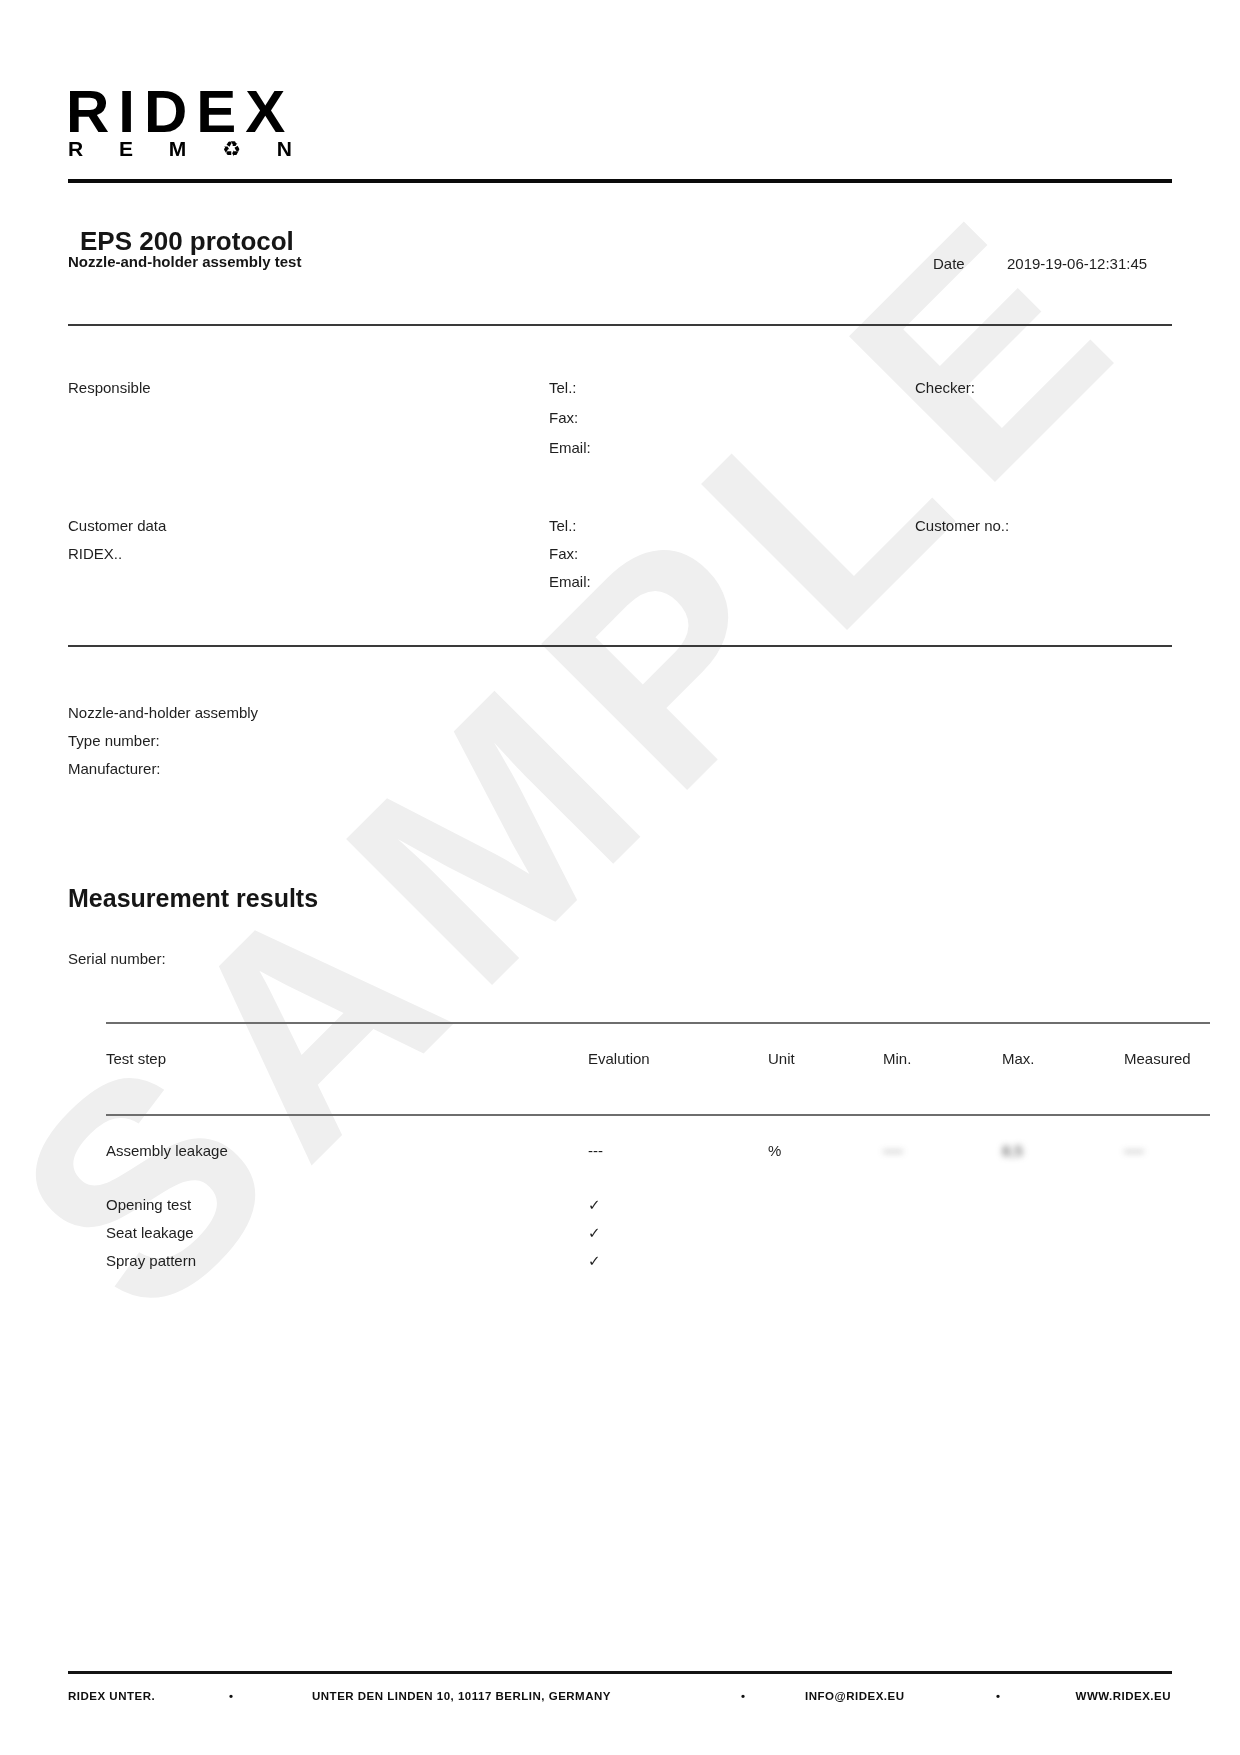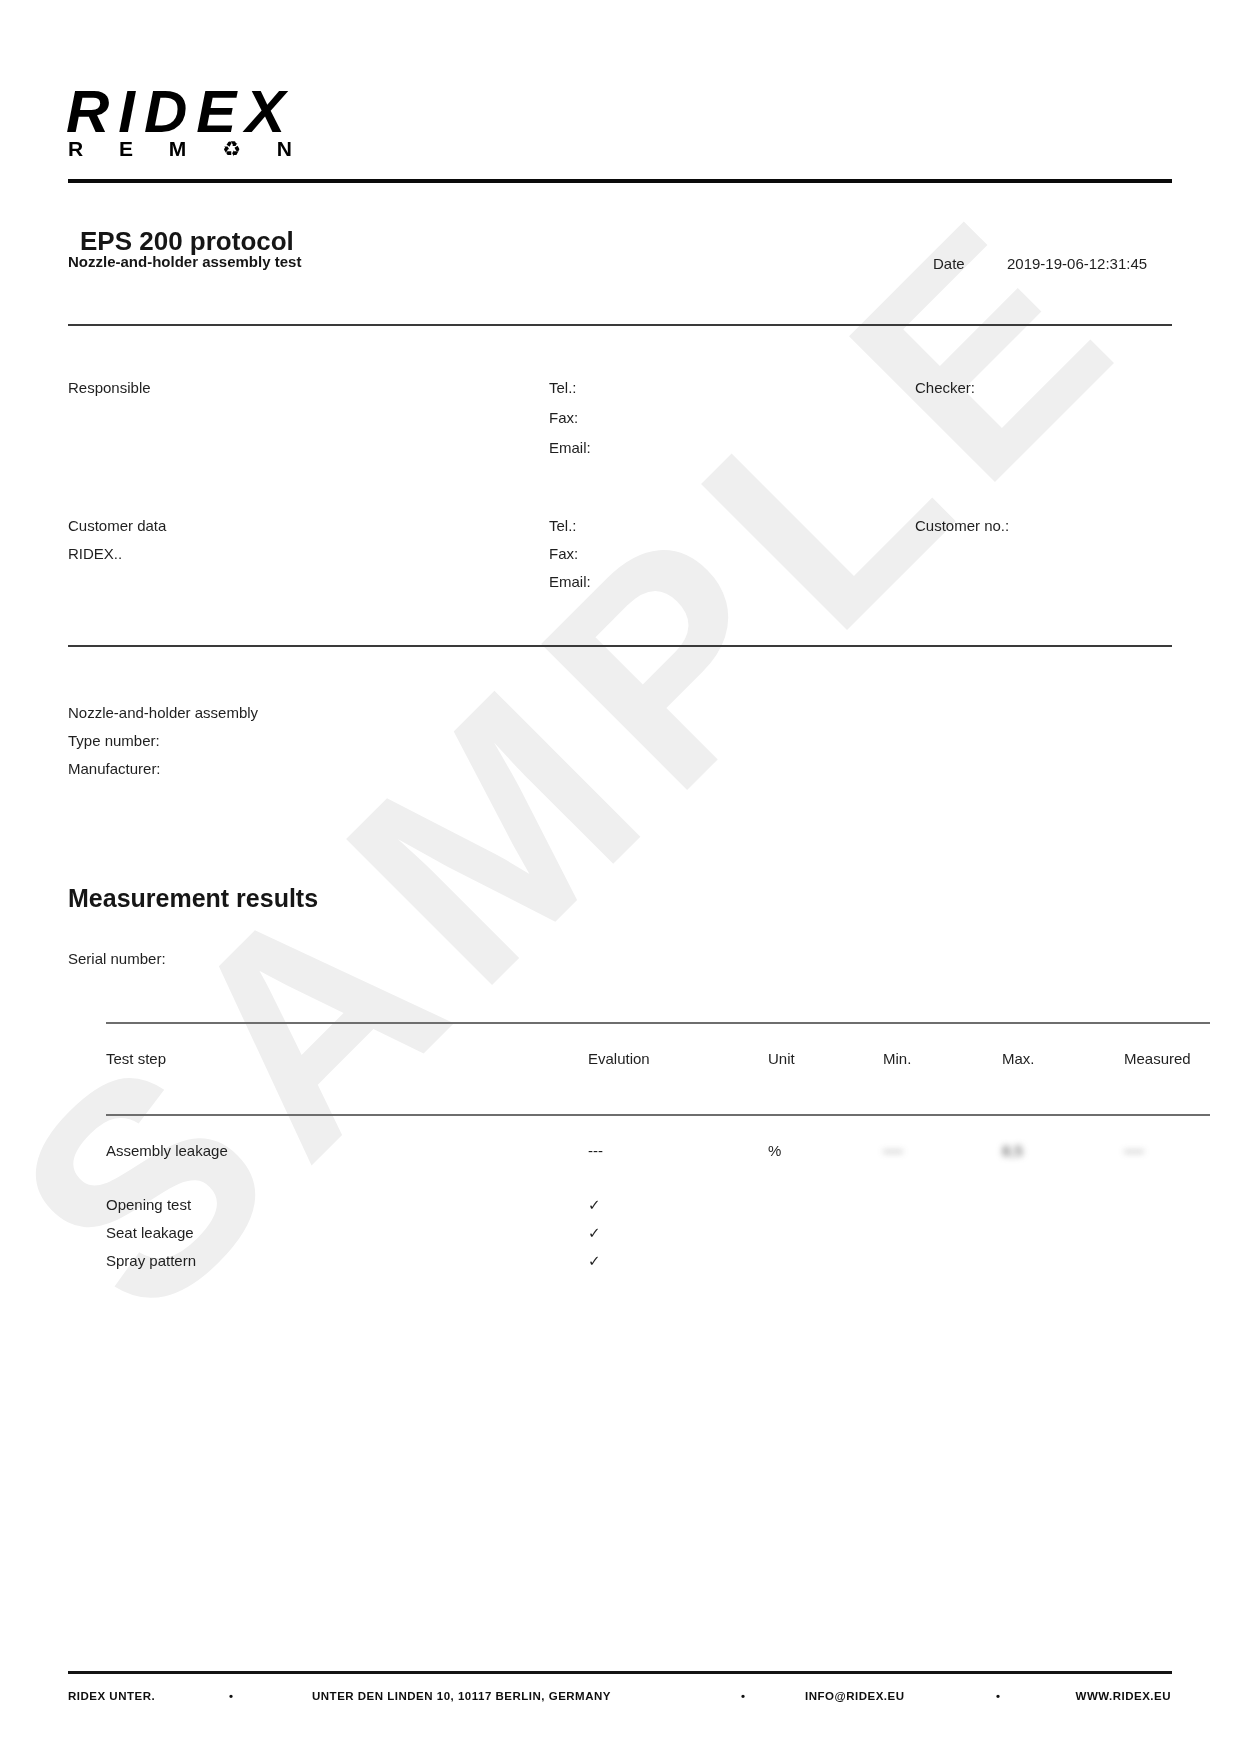--- a/index.html
+++ b/index.html
@@ -9,21 +9,21 @@
   }
   .abs{position:absolute;z-index:1;}
   
   .watermark{
     position:absolute;z-index:0;left:-140px;top:610px;width:1420px;
     text-align:center;font-size:300px;font-weight:700;letter-spacing:26px;
     line-height:300px;color:#efefef;transform:rotate(-45deg);user-select:none;
     font-family:"Liberation Sans","DejaVu Sans",sans-serif;
   }
   
-  .logo-main{left:66px;top:82px;font-size:60px;font-weight:700;letter-spacing:9px;line-height:1;color:#000;font-style:italic;}
+  .logo-main{left:66px;top:82px;font-size:60px;font-weight:700;letter-spacing:9px;line-height:1;color:#000;}
   .logo-sub{left:68px;top:138px;width:224px;display:flex;justify-content:space-between;
     font-size:21px;font-weight:700;line-height:1;color:#000;}
   
   .rule{position:absolute;z-index:1;left:68px;width:1104px;background:#000;}
   .rule-top{top:179px;height:4px;background:#0a0a0a;}
   .rule-2{top:324px;height:2px;background:#3a3a3a;}
   .rule-3{top:645px;height:2px;background:#3a3a3a;}
   .rule-footer{top:1671px;height:3px;background:#141414;}
   
   .doc-title{left:68px;top:214px;font-size:26px;font-weight:700;color:#161616;}

